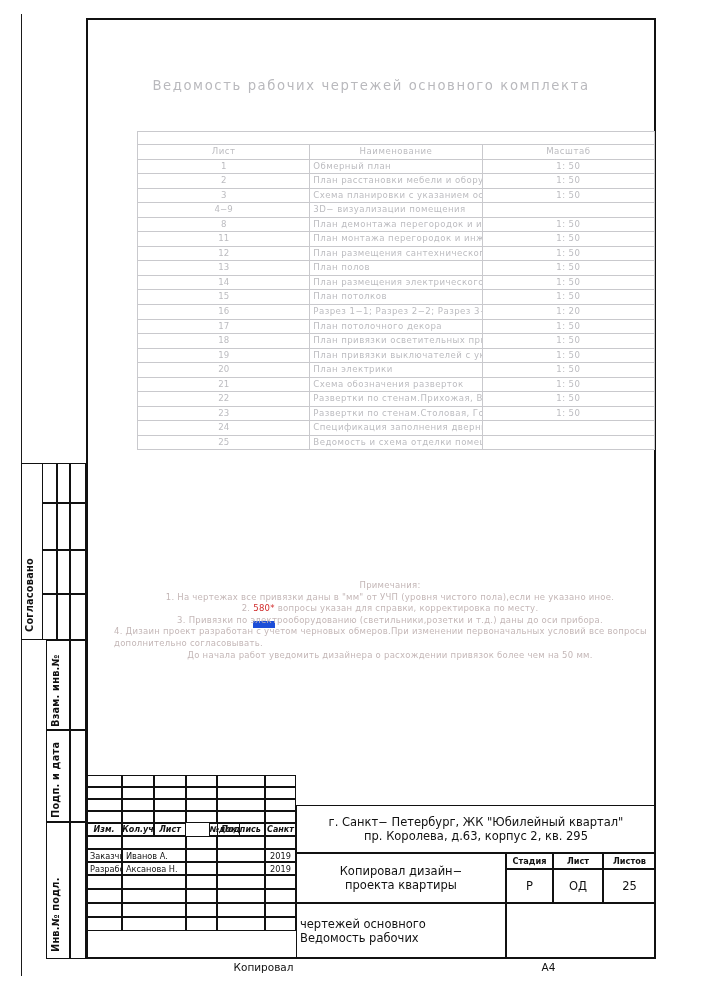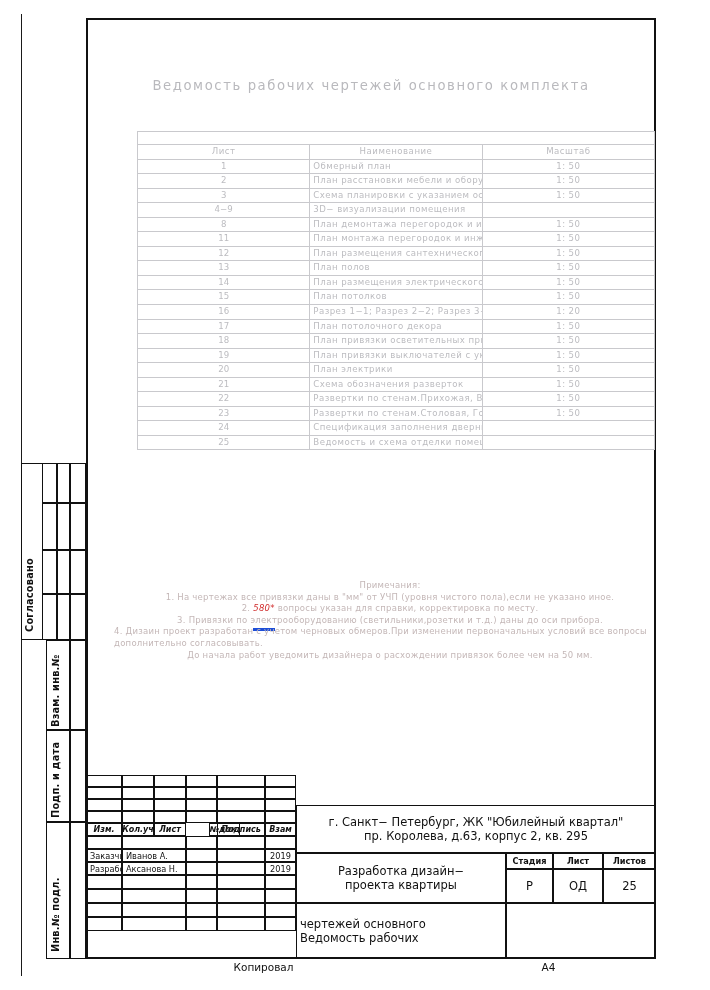--- a/index.html
+++ b/index.html
@@ -75,23 +75,22 @@
     width: 552px;
     font-size: 8.5px;
     line-height: 11.6px;
     color: #c4b7b7;
     letter-spacing: 0.25px;
   }
   #notes-block .note-line { white-space: nowrap; text-align: center; }
   #notes-block .note-wrap { white-space: normal; }
   .red-dim {
     color: #d02b2b;
-    border-bottom: 3px solid #1d4ed8;
-    padding-bottom: 15px;
-    font-style: italic;
+    border-bottom: 7px solid #1d4ed8;
+    padding-bottom: 8px;
   }
 
   
   .margin-box {
     position: absolute;
     border: 1.6px solid #111;
     box-sizing: border-box;
   }
   .margin-cell {
     position: absolute;
@@ -341,21 +340,21 @@
   <div class="tb thin" style="left:68px;  top:36px; width:32px; height:12px;"></div>
   <div class="tb thin" style="left:100px; top:36px; width:31px; height:12px;"></div>
   <div class="tb thin" style="left:131px; top:36px; width:48px; height:12px;"></div>
   <div class="tb thin" style="left:179px; top:36px; width:31px; height:12px;"></div>
 
   <div class="tb thin ital" style="left:0px;   top:48px; width:36px; height:13px;">Изм.</div>
   <div class="tb thin ital" style="left:36px;  top:48px; width:32px; height:13px;">Кол.уч</div>
   <div class="tb thin ital" style="left:68px;  top:48px; width:32px; height:13px;">Лист</div>
   <div class="tb thin ital" style="left:100px; top:48px; width:31px; height:13px;margin-left:23px;">№док.</div>
   <div class="tb thin ital" style="left:131px; top:48px; width:48px; height:13px;">Подпись</div>
-  <div class="tb thin ital" style="left:179px; top:48px; width:31px; height:13px;">Взам</div>
+  <div class="tb thin ital" style="left:179px; top:48px; width:31px; height:13px;">Санкт</div>
 
   <div class="tb thin" style="left:0px;   top:61px; width:36px; height:13px;"></div>
   <div class="tb thin" style="left:36px;  top:61px; width:64px; height:13px;"></div>
   <div class="tb thin" style="left:100px; top:61px; width:31px; height:13px;"></div>
   <div class="tb thin" style="left:131px; top:61px; width:48px; height:13px;"></div>
   <div class="tb thin" style="left:179px; top:61px; width:31px; height:13px;"></div>
 
   <div class="tb thin left small" style="left:0px;   top:74px; width:36px; height:13px;">Заказчик</div>
   <div class="tb thin left small" style="left:36px;  top:74px; width:64px; height:13px;">Иванов А.</div>
   <div class="tb thin" style="left:100px; top:74px; width:31px; height:13px;"></div>
@@ -392,21 +391,21 @@
   <div class="tb thin" style="left:131px; top:142px; width:48px; height:14px;"></div>
   <div class="tb thin" style="left:179px; top:142px; width:31px; height:14px;"></div>
 
 
   <div class="tb col med" style="left:210px; top:30px; width:360px; height:48px;">
     <div>г. Санкт− Петербург, ЖК "Юбилейный квартал"</div>
     <div>пр. Королева, д.63, корпус 2, кв. 295</div>
   </div>
 
   <div class="tb col med" style="left:210px; top:78px; width:210px; height:50px;">
-    <div>Разработка дизайн−</div>
+    <div>Копировал дизайн−</div>
     <div>проекта квартиры</div>
   </div>
 
   <div class="tb thin bold small" style="left:420px; top:78px; width:47px; height:16px;">Стадия</div>
   <div class="tb thin bold small" style="left:467px; top:78px; width:50px; height:16px;">Лист</div>
   <div class="tb thin bold small" style="left:517px; top:78px; width:53px; height:16px;">Листов</div>
 
   <div class="tb thin med" style="left:420px; top:94px; width:47px; height:34px;">Р</div>
   <div class="tb thin med" style="left:467px; top:94px; width:50px; height:34px;">ОД</div>
   <div class="tb thin med" style="left:517px; top:94px; width:53px; height:34px;">25</div>

